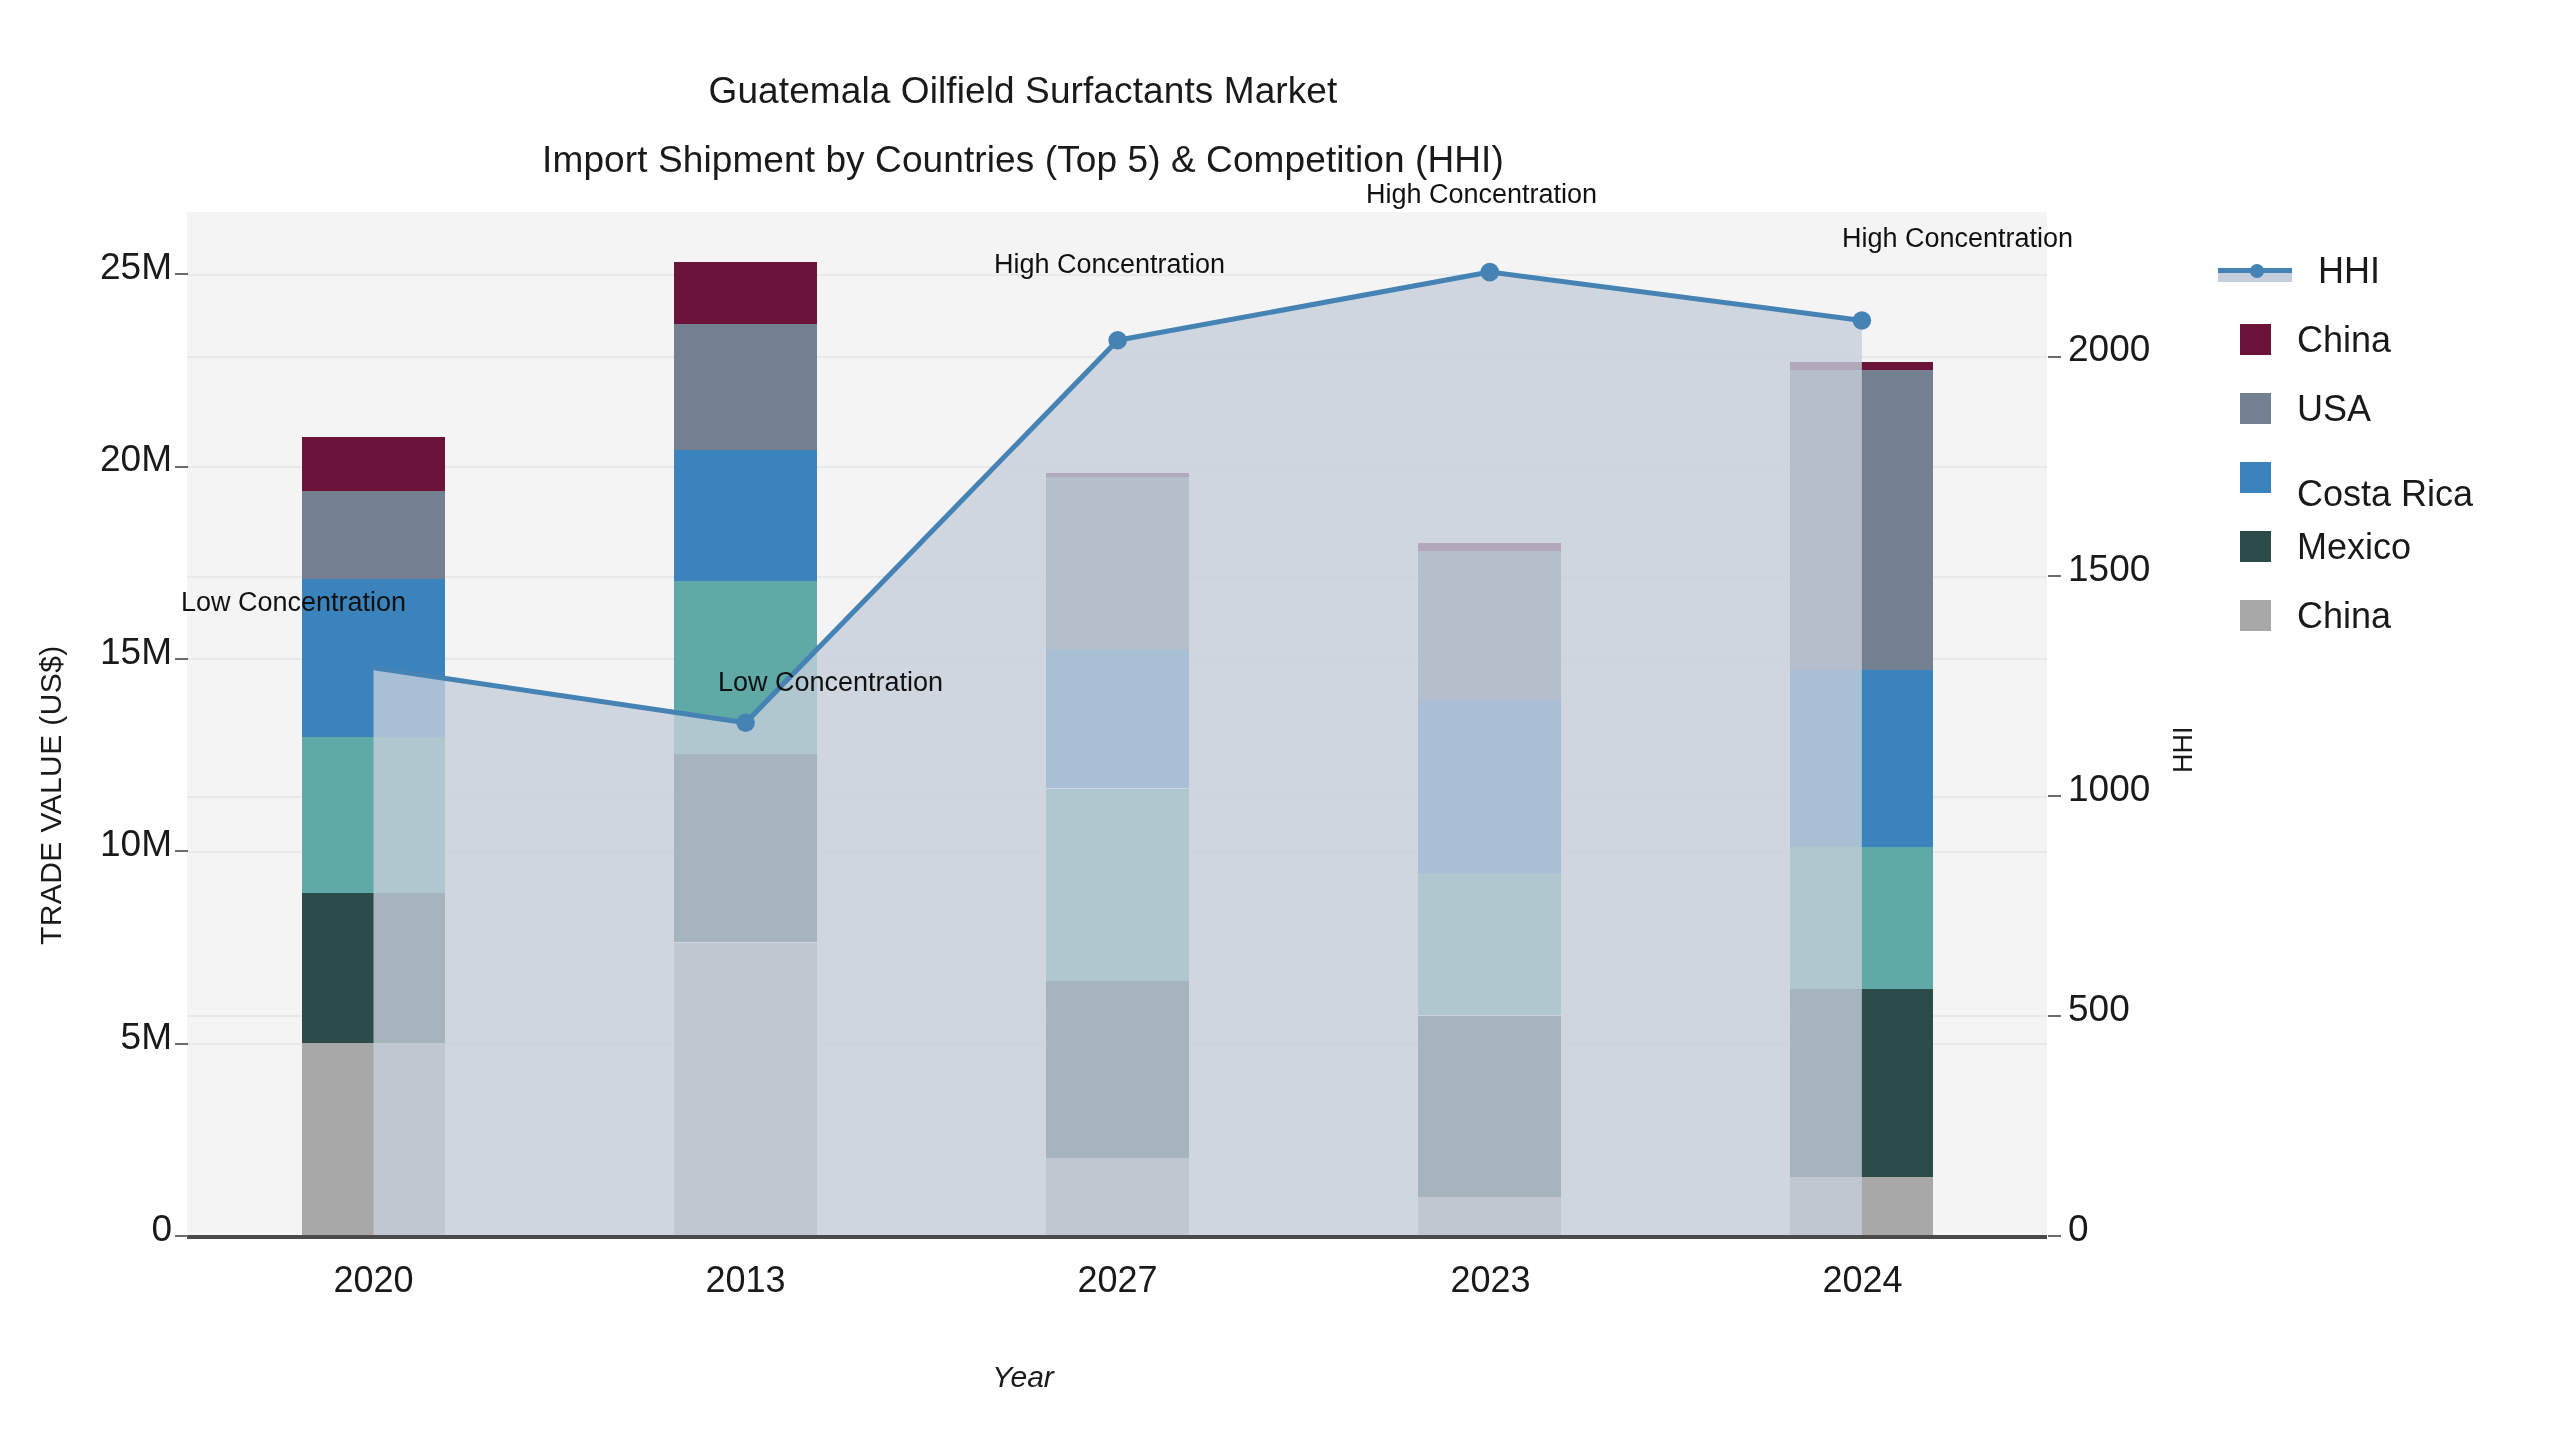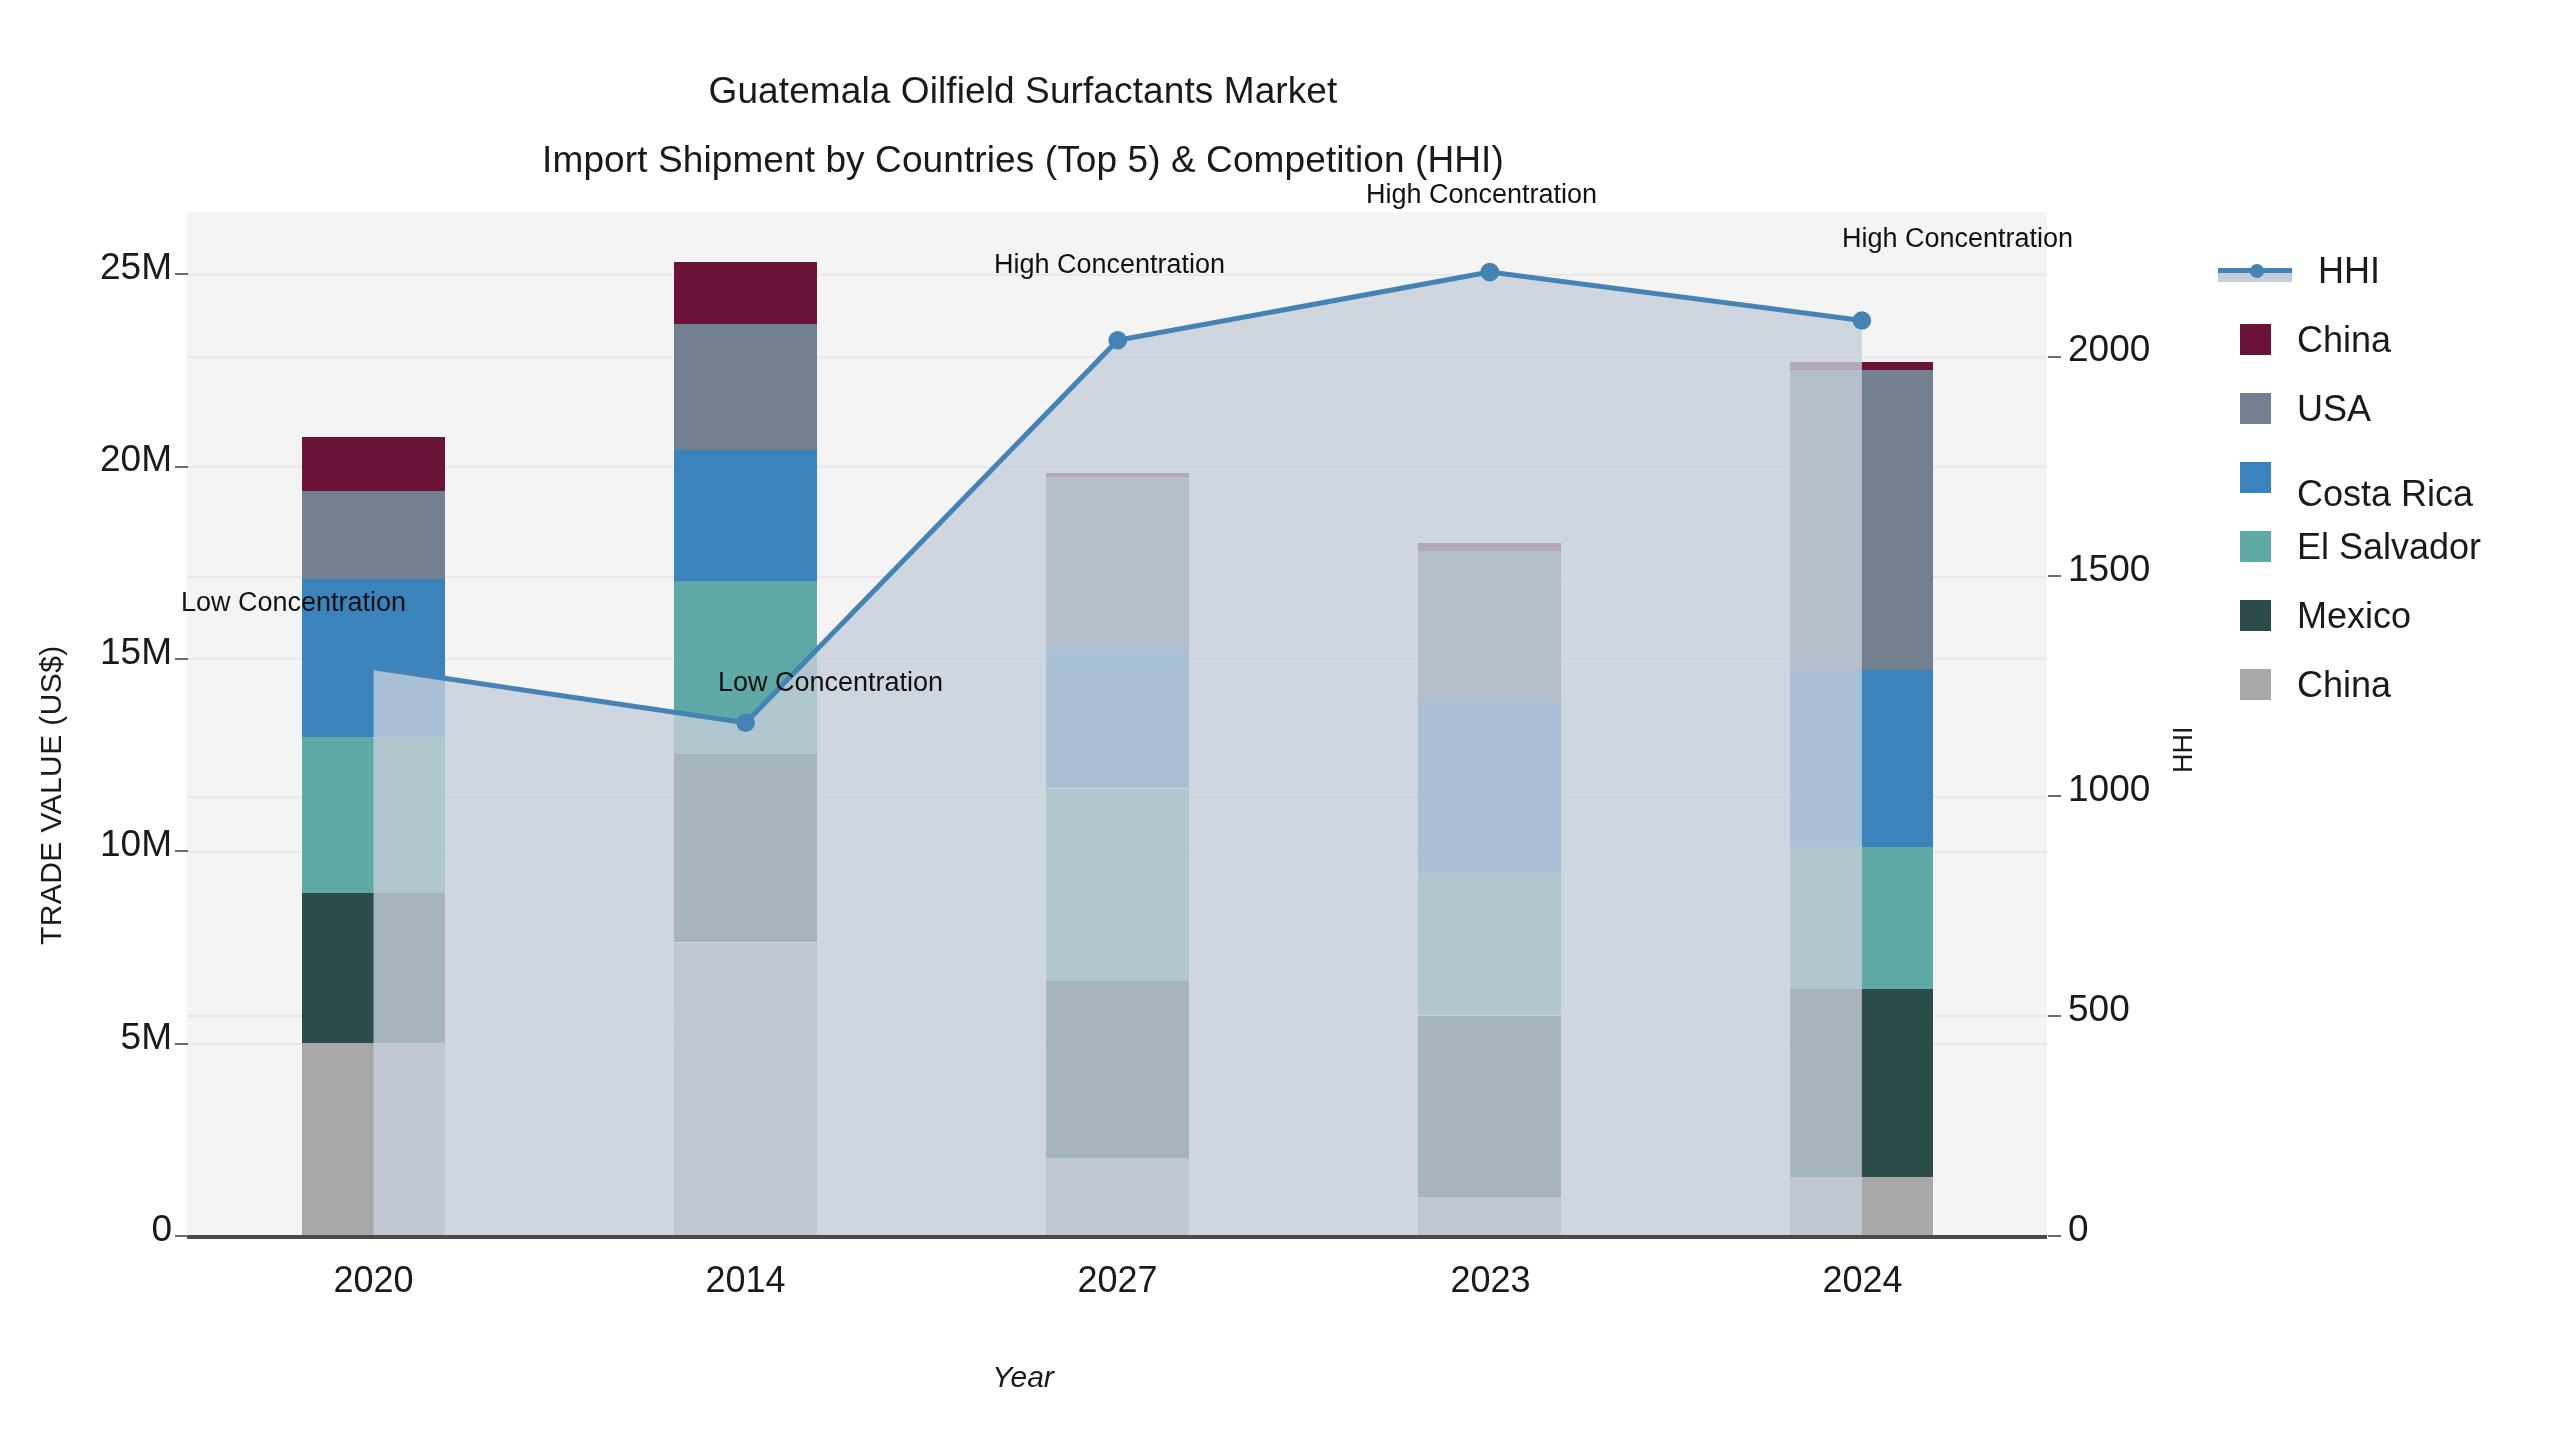--- a/index.html
+++ b/index.html
@@ -137,21 +137,21 @@
       <div class="tickmark" style="left: 2048px; top: 1235px;"></div>
       <div class="ytick right" style="top: 988px;">500</div>
       <div class="tickmark" style="left: 2048px; top: 1015px;"></div>
       <div class="ytick right" style="top: 768px;">1000</div>
       <div class="tickmark" style="left: 2048px; top: 795px;"></div>
       <div class="ytick right" style="top: 548px;">1500</div>
       <div class="tickmark" style="left: 2048px; top: 575px;"></div>
       <div class="ytick right" style="top: 328px;">2000</div>
       <div class="tickmark" style="left: 2048px; top: 356px;"></div>
       <div class="xtick" style="left: 223px; top: 1259px;">2020</div>
-      <div class="xtick" style="left: 595px; top: 1259px;">2014</div>
+      <div class="xtick" style="left: 595px; top: 1259px;">2013</div>
       <div class="xtick" style="left: 967px; top: 1259px;">2027</div>
       <div class="xtick" style="left: 1340px; top: 1259px;">2023</div>
       <div class="xtick" style="left: 1712px; top: 1259px;">2024</div>
     </div>
 
   <div class="ylabel-left" id="ylabelL" style="left: 34px; top: 945px;">TRADE VALUE (US$)</div>
   <div class="ylabel-right" id="ylabelR" style="left: 2168px; top: 773px;">HHI</div>
   <div class="xlabel">Year</div>
 
   <div class="legend" id="legend">
@@ -169,24 +169,20 @@
       </div>
       <div class="legend-row">
         <div class="legend-swatch" style="background: rgb(114, 128, 143); margin-left: 21.5px;"></div>
         <div class="legend-label" style="margin-left: 0px;">USA</div>
       </div>
       <div class="legend-row">
         <div class="legend-swatch" style="background: rgb(59, 131, 189); margin-left: 21.5px;"></div>
         <div class="legend-label" style="margin-left: 0px; margin-top: 32px;">Costa Rica</div>
       </div>
       <div class="legend-row">
-        <div class="legend-swatch" style="background: rgb(95, 169, 166); margin-left: 21.5px;"></div>
-        <div class="legend-label" style="margin-left: 0px;">El Salvador</div>
-      </div>
-      <div class="legend-row">
         <div class="legend-swatch" style="background: rgb(44, 76, 73); margin-left: 21.5px;"></div>
         <div class="legend-label" style="margin-left: 0px;">Mexico</div>
       </div>
       <div class="legend-row">
         <div class="legend-swatch" style="background: rgb(168, 168, 168); margin-left: 21.5px;"></div>
         <div class="legend-label" style="margin-left: 0px;">China</div>
       </div>
     </div>
 
 </div>

